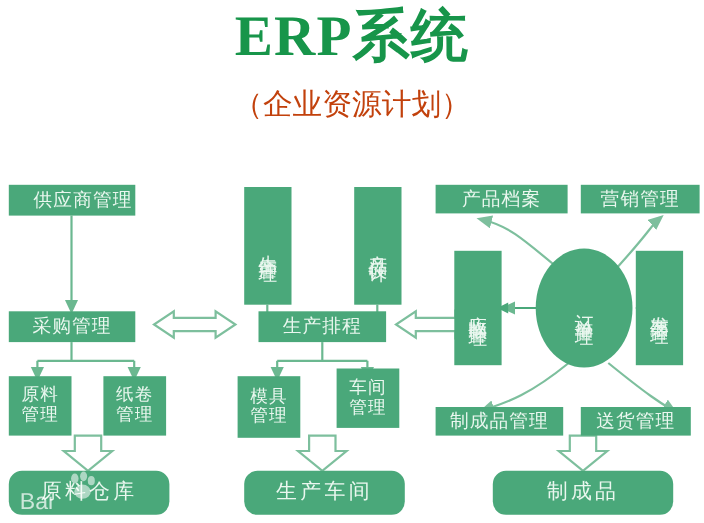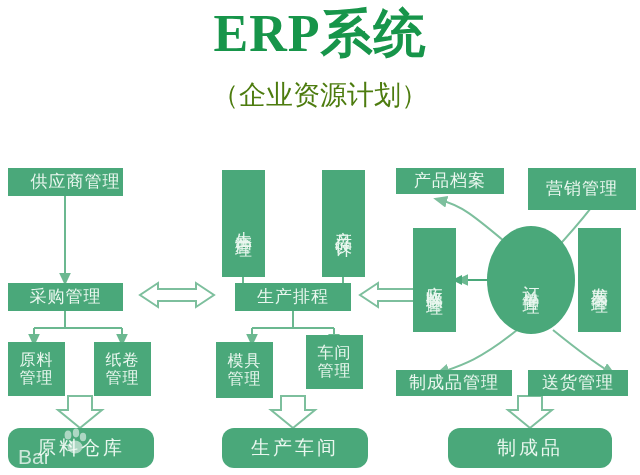--- a/index.html
+++ b/index.html
@@ -29,21 +29,21 @@
     font-weight: bold;
     letter-spacing: 1px;
     line-height: 1;
   }
   .subtitle {
     position: absolute;
     left: 0;
     top: 82px;
     width: 640px;
     text-align: center;
-    color: #4d7c0f;
+    color: #c2410c;
     font-family: "Liberation Serif", "DejaVu Serif", serif;
     font-size: 27px;
     line-height: 1;
   }
 
   
   .node {
     position: absolute;
     background: #4aa87a;
     color: #eaf7ef;
@@ -196,22 +196,22 @@
 
   <div class="node v" style="left:222px; top:170px; width:43px; height:107px;">生产管理</div>
   <div class="node v" style="left:322px; top:170px; width:43px; height:107px;">产品设计</div>
   <div class="node h" style="left:235px; top:283px; width:116px; height:28px;">生产排程</div>
   <div class="node h2" style="left:216px; top:342px; width:57px; height:56px;">模具
 管理</div>
   <div class="node h2" style="left:306px; top:335px; width:57px; height:54px;">车间
 管理</div>
   <div class="node rounded" style="left:222px; top:428px; width:146px; height:40px;">生产车间</div>
 
-  <div class="node h" style="left:396px; top:168px; width:108px; height:26px;">产品档案</div>
-  <div class="node h" style="left:528px; top:168px; width:108px; height:42px;">营销管理</div>
+  <div class="node h" style="left:396px; top:168px; width:120px; height:26px;">产品档案</div>
+  <div class="node h" style="left:528px; top:168px; width:108px; height:26px;">营销管理</div>
 
   <div class="node v" style="left:413px; top:228px; width:43px; height:104px;">应收款管理</div>
   <div class="node ellipse" style="left:487px; top:226px; width:88px; height:108px;">订单管理</div>
   <div class="node v" style="left:578px; top:228px; width:43px; height:104px;">发票管理</div>
 
   <div class="node h" style="left:396px; top:370px; width:116px; height:26px;">制成品管理</div>
   <div class="node h" style="left:528px; top:370px; width:100px; height:26px;">送货管理</div>
   <div class="node rounded" style="left:448px; top:428px; width:164px; height:40px;">制成品</div>
 
 </div>

